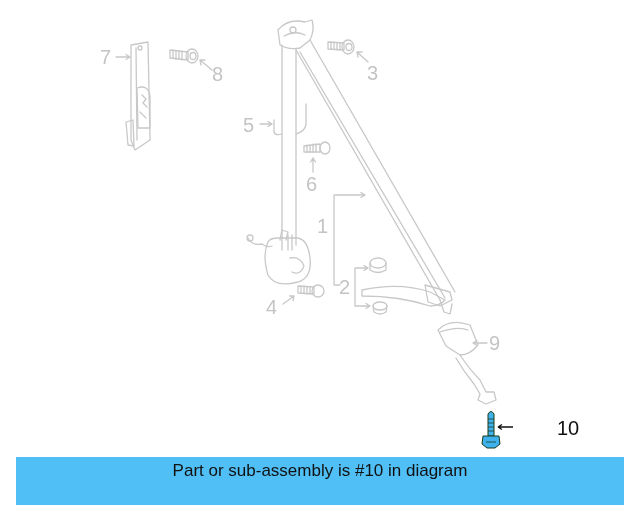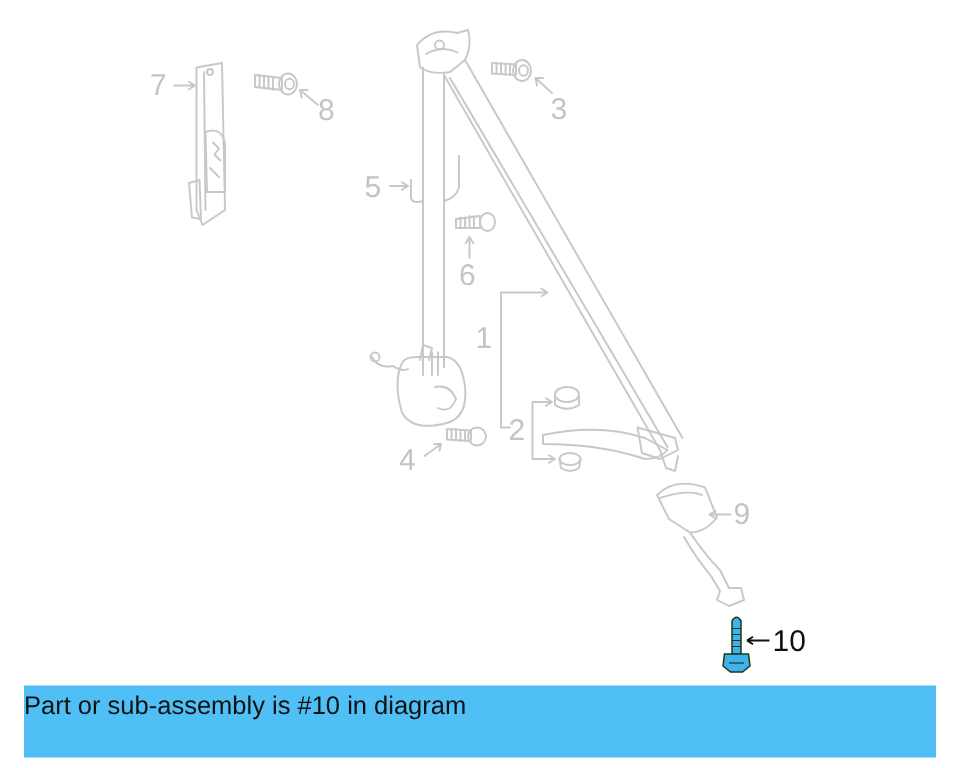--- a/index.html
+++ b/index.html
@@ -1,20 +1,20 @@
 <!DOCTYPE html>
 <html><head>
 <meta charset="utf-8">
 <style>
   html, body { margin:0; padding:0; background:#ffffff; }
   body { width:640px; height:512px; position:relative; overflow:hidden; font-family:"Liberation Sans", sans-serif; }
   #diagram { position:absolute; left:0; top:0; width:640px; height:512px; }
   .callout { position:absolute; font-family:"Liberation Sans", sans-serif; font-size:20px; color:#c4c4c4; line-height:1; }
-  .callout.active { color:#111; }
-  #banner { position:absolute; left:16px; top:457px; width:608px; height:48px; background:#4fbff6; text-align:left; }
+  .callout.active { color:#111;margin-left:42px; }
+  #banner { position:absolute; left:16px; top:457px; width:608px; height:48px; background:#4fbff6; text-align:center; }
   #banner div { font-size:17px; color:#111; line-height:20px; font-family:"Liberation Sans", sans-serif; }
   #banner .l1 { padding-top:4px; }
 </style>
 </head>
 <body>
 
 <svg id="diagram" viewBox="0 0 640 512" xmlns="http://www.w3.org/2000/svg">
   <g fill="none" stroke="#c8c8c8" stroke-width="1.3" stroke-linejoin="round" stroke-linecap="round">
 
     <g>

